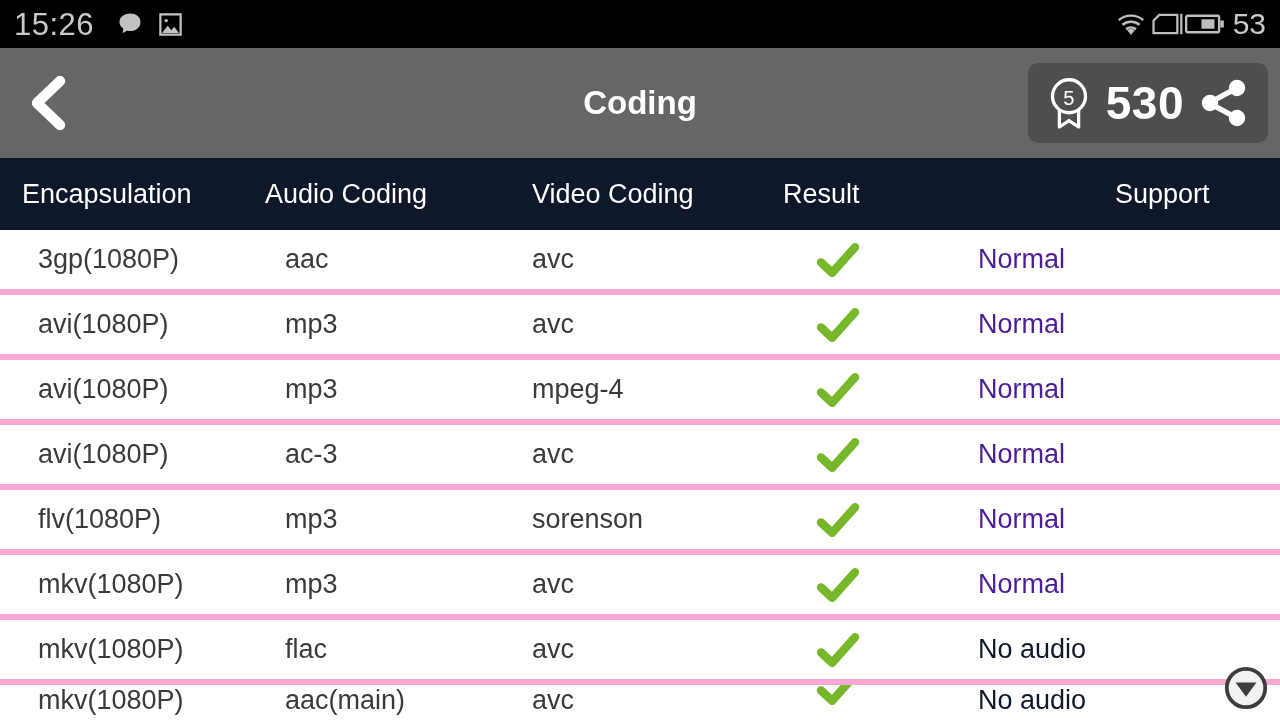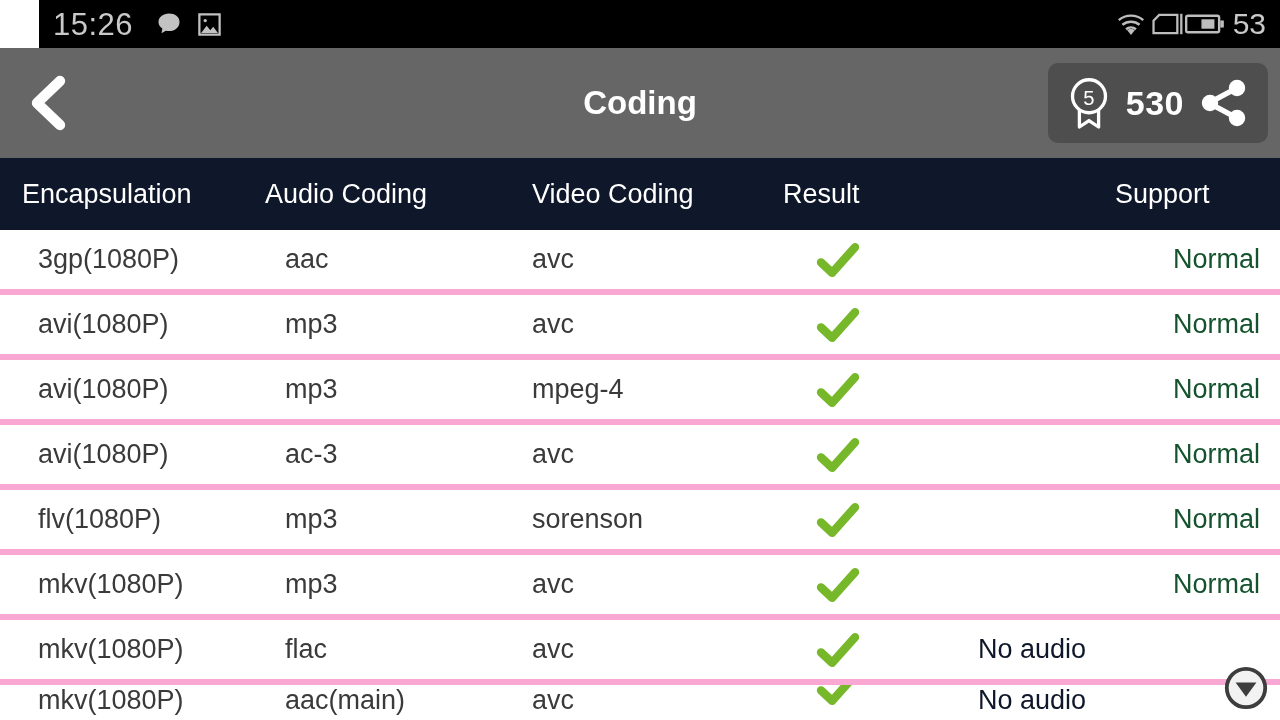--- a/index.html
+++ b/index.html
@@ -17,21 +17,20 @@
 
   
   .statusbar {
     height: 48px;
     background: #000000;
     display: flex;
     align-items: center;
     padding: 0 14px;
     box-sizing: border-box;
     color: #c8c8c8;
-    margin-left: 39px;
   }
   .sb-time {
     font-size: 31px;
     color: #c9c9c9;
     letter-spacing: 0.5px;
     line-height: 1;
   }
   .sb-left-icons {
     display: flex;
     align-items: center;
@@ -84,21 +83,21 @@
     transform: translateY(-50%);
     background: #4e4e4e;
     border-radius: 10px;
     height: 80px;
     display: flex;
     align-items: center;
     padding: 0 18px;
     gap: 14px;
   }
   .score-text {
-    font-size: 34px;
+    font-size: 46px;
     color: #ffffff;
     font-weight: bold;
     line-height: 1;
     letter-spacing: 0.5px;
   }
   .medal-wrap { position: relative; display: flex; align-items: center; }
 
   
   .table {
     width: 100%;
@@ -135,21 +134,21 @@
 
   .row.header .c-enc     { padding-left: 22px; }
   .row.header .c-audio   { padding-left: 0; }
 
   .row .c-enc   { padding-left: 38px; }
   .row .c-audio { padding-left: 20px; }
   .row .c-video { padding-left: 12px; }
   .row .c-support { padding-left: 50px; }
   .row .c-result  { padding-left: 18px; }
 
-  .res-normal { color: #14532d; text-align: right; }
+  .res-normal { color: #4c1d95; }
   .res-noaudio { color: #0f172a; }
 
   .check { display: block; }
 
   
   .row.clipped {
     height: 30px;
     overflow: hidden;
     align-items: flex-start;
     border-bottom: none;

